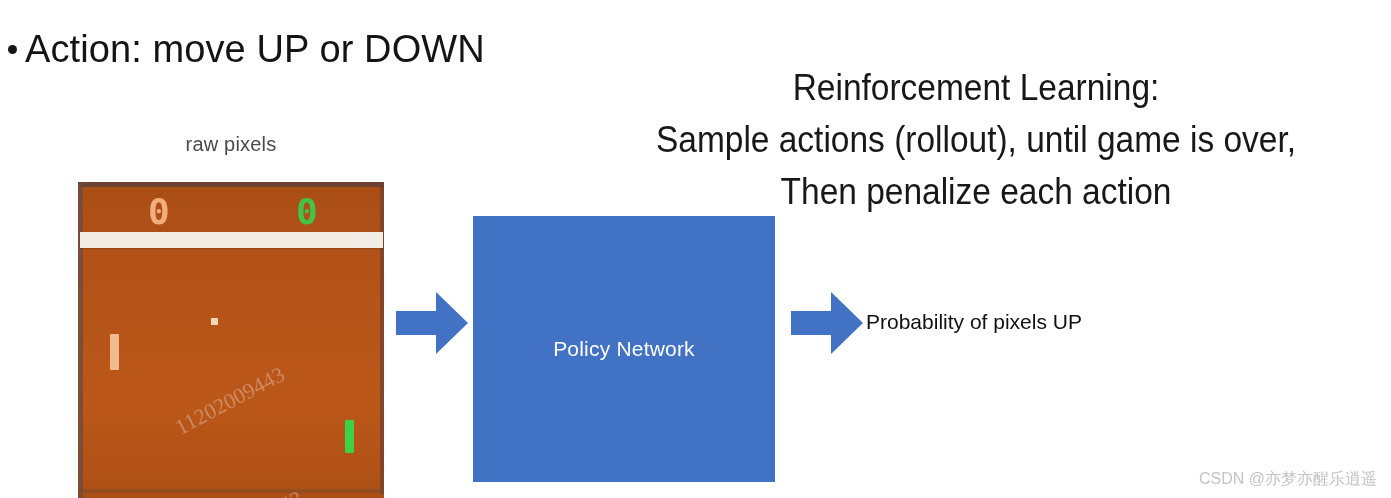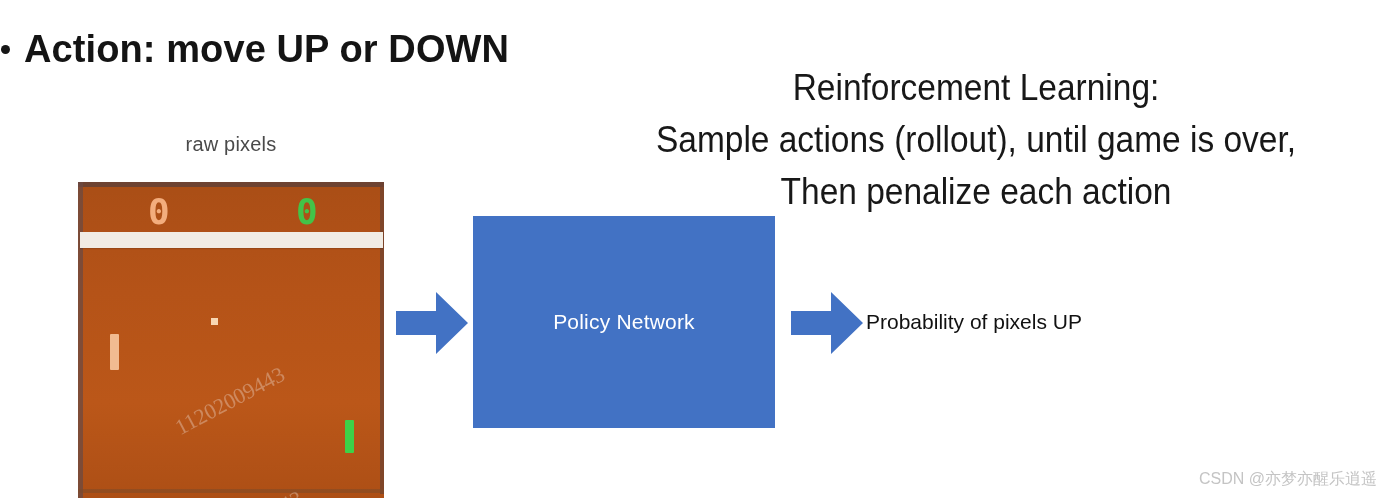--- a/index.html
+++ b/index.html
@@ -12,26 +12,25 @@
     height: 498px;
     position: relative;
     overflow: hidden;
     font-family: "Liberation Sans", sans-serif;
     -webkit-font-smoothing: antialiased;
   }
 
   
   #bullet-line {
     position: absolute;
-    left: 1px;
+    left: 8px;
     top: 30px;
     display: flex;
     align-items: center;
-    gap: 14px;
-    font-weight: bold;
+    gap: 8px;
   }
   #bullet-dot {
     width: 9px;
     height: 9px;
     border-radius: 50%;
     background: #161616;
     flex: 0 0 auto;
   }
   #bullet-text {
     font-size: 38px;
@@ -169,21 +168,21 @@
     height: 7px;
     background: #f6d7b4;
   }
 
   
   #policy-network-box {
     position: absolute;
     left: 473px;
     top: 216px;
     width: 302px;
-    height: 212px;
+    height: 266px;
     background: #4272c4;
     display: flex;
     align-items: center;
     justify-content: center;
   }
   #policy-network-label {
     color: #ffffff;
     font-size: 21px;
     letter-spacing: 0.2px;
   }

